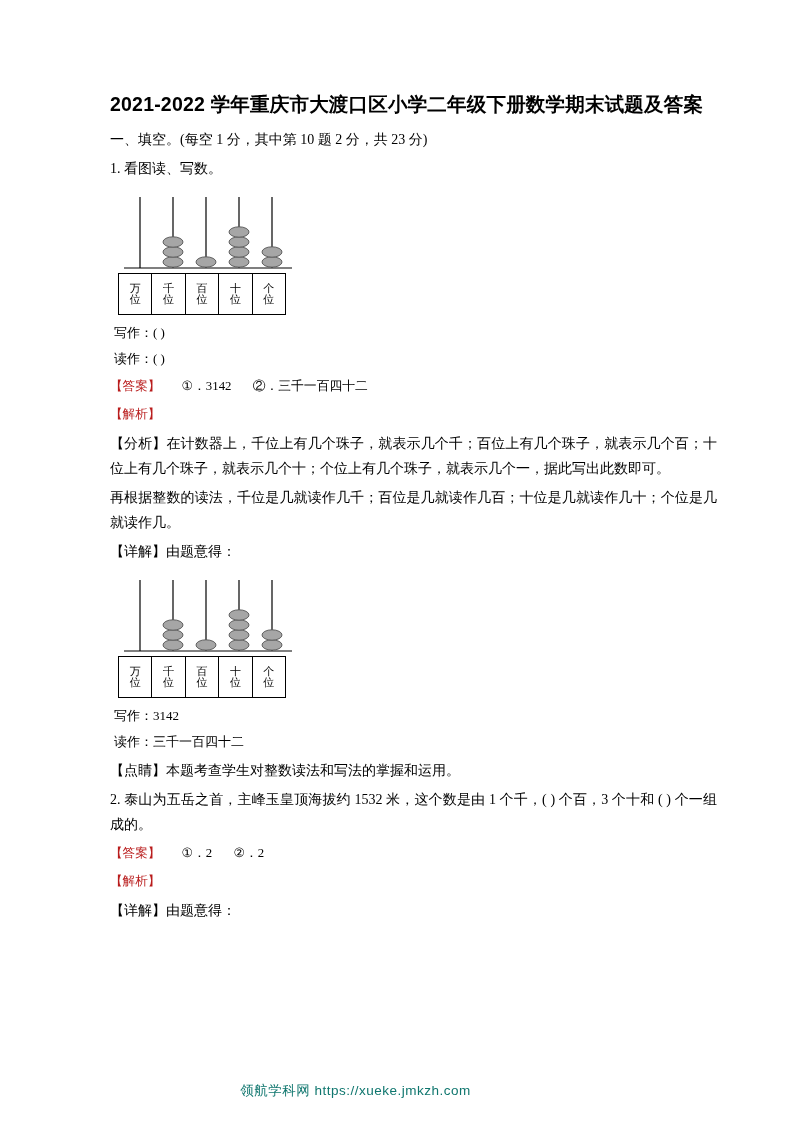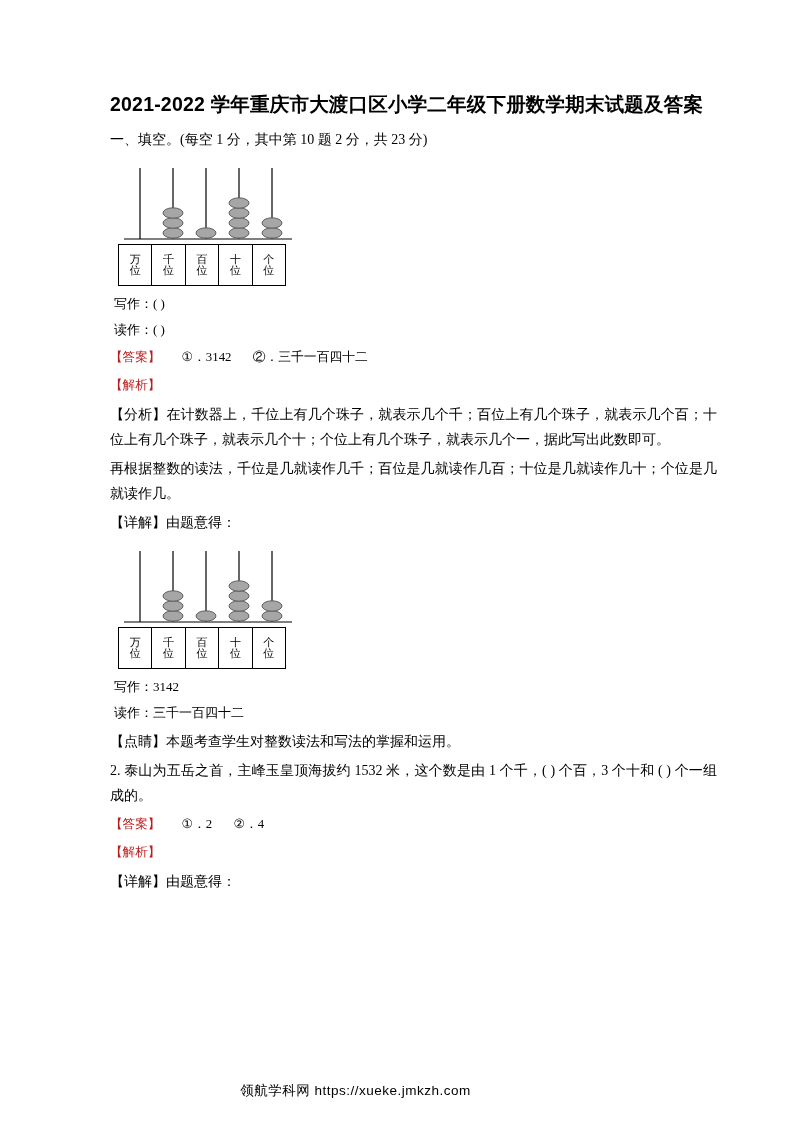--- a/index.html
+++ b/index.html
@@ -74,34 +74,38 @@
     font-family: "Liberation Serif", serif;
   }
   .digit-box:last-child { border-right: none; }
   .footer {
     position: absolute;
     left: 0;
     bottom: 22px;
     width: 711px;
     text-align: center;
     font-size: 13.5px;
-    color: #000000;
+    color: #0f766e;
     font-family: "Liberation Sans", sans-serif;
     letter-spacing: 0.5px;
   }
 </style>
 </head>
 <body>
 
 <div class="page">
 
   <h1 class="doc-title">2021-2022 学年重庆市大渡口区小学二年级下册数学期末试题及答案</h1>
 
   <div class="para">一、填空。(每空 1 分，其中第 10 题 2 分，共 23 分)</div>
 
+  <div class="para">
+    <span>1.</span>
+    <span>看图读、写数。</span>
+  </div>
 
   <div class="abacus-wrap">
     <svg width="180" height="78" viewBox="0 0 180 78">
 
       <line x1="6" y1="77" x2="174" y2="77" stroke="#000" stroke-width="1.2"></line>
 
       <line x1="22" y1="6" x2="22" y2="77" stroke="#000" stroke-width="1.2"></line>
       <line x1="55" y1="6" x2="55" y2="77" stroke="#000" stroke-width="1.2"></line>
       <line x1="88" y1="6" x2="88" y2="77" stroke="#000" stroke-width="1.2"></line>
       <line x1="121" y1="6" x2="121" y2="77" stroke="#000" stroke-width="1.2"></line>
@@ -218,21 +222,21 @@
   </div>
 
   <div class="para">
     <span>2.</span>
     <span>泰山为五岳之首，主峰玉皇顶海拔约 1532 米，这个数是由 1 个千，(            ) 个百，3 个十和 (            ) 个一组成的。</span>
   </div>
 
   <div class="answer-line">
     <span class="tag">【答案】</span>
     <span class="ans-item">①．2</span>
-    <span class="ans-item">②．4</span>
+    <span class="ans-item">②．2</span>
   </div>
 
   <div class="answer-line">
     <span class="tag">【解析】</span>
   </div>
 
 
   <div class="para">
     <span>【详解】</span><span>由题意得：</span>
   </div>

